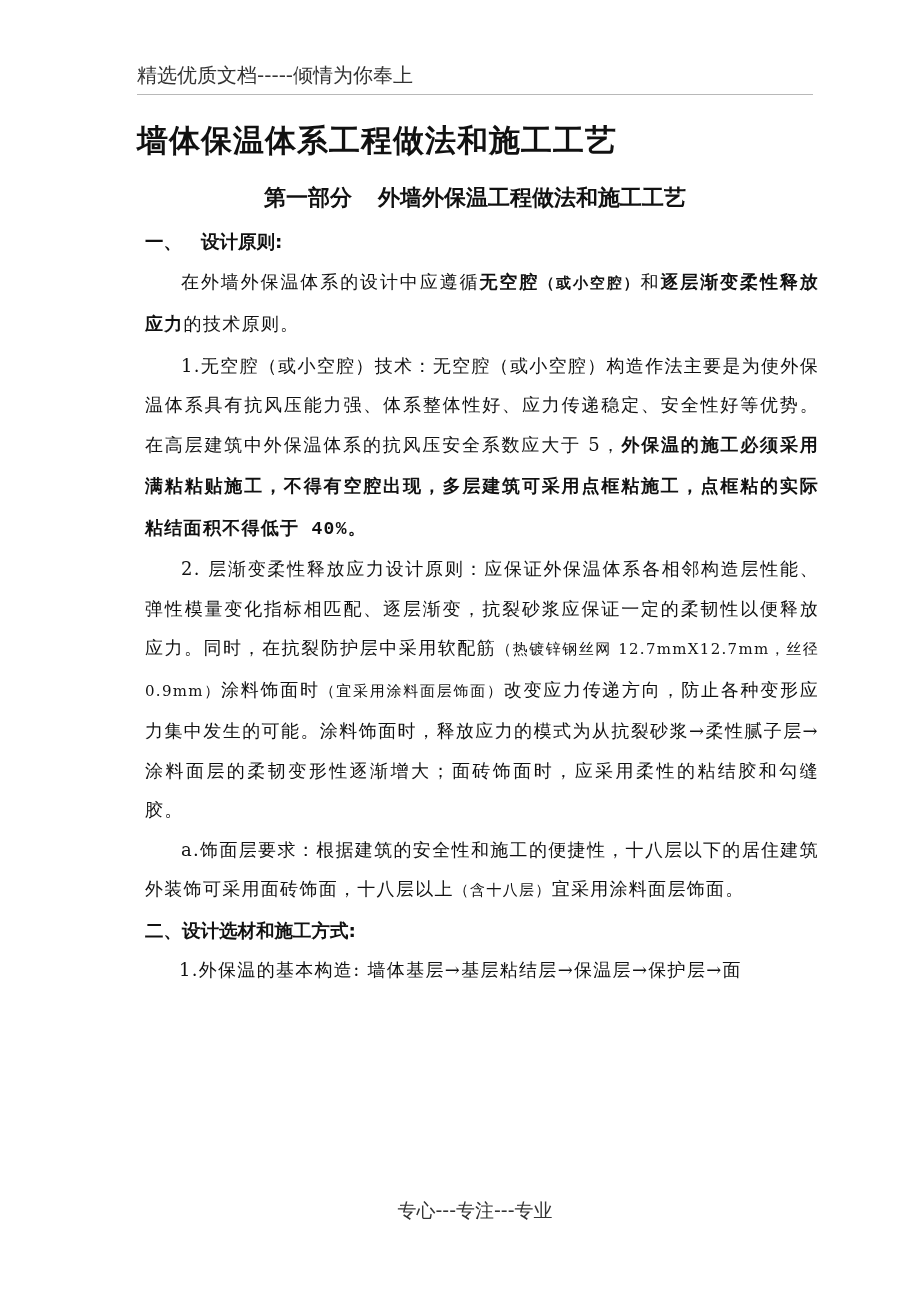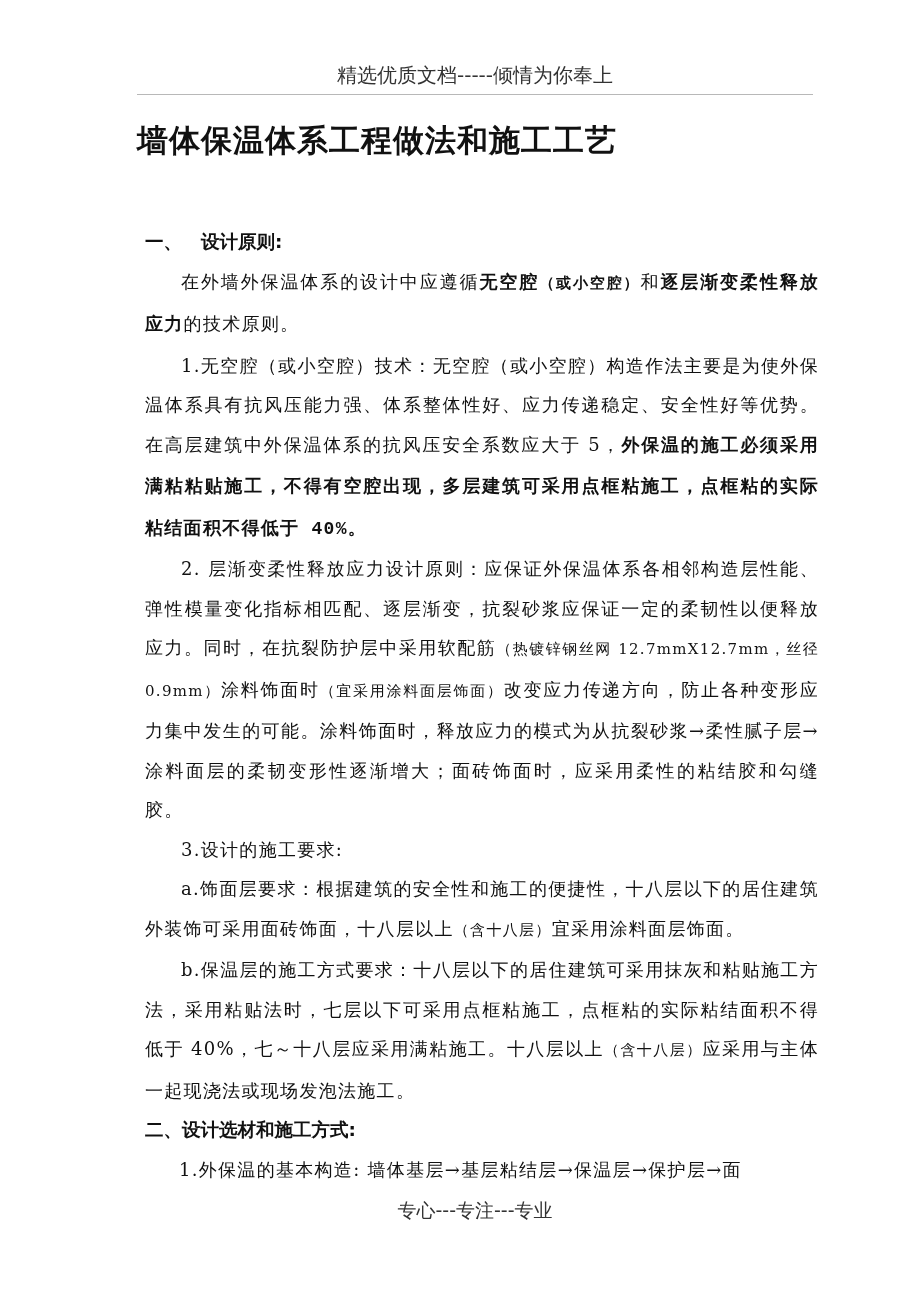--- a/index.html
+++ b/index.html
@@ -1,18 +1,18 @@
 <!DOCTYPE html>
 <html><head>
 <meta charset="utf-8">
 <style>
   html, body { margin: 0; padding: 0; background: #ffffff; }
   body { width: 920px; height: 1302px; position: relative; overflow: hidden; font-family: "DejaVu Serif", "Liberation Serif", serif; color: #111; }
   .page { position: absolute; left: 0; top: 0; width: 920px; height: 1302px; }
-  .header { position: absolute; left: 137px; top: 62px; width: 676px; text-align: center; font-family: "DejaVu Sans", "Liberation Sans", sans-serif; font-size: 20px; color: #333; letter-spacing: 0px; }
+  .header { position: absolute; left: 137px; top: 62px; width: 676px; text-align: left; font-family: "DejaVu Sans", "Liberation Sans", sans-serif; font-size: 20px; color: #333; letter-spacing: 0px; }
   .header-rule { position: absolute; left: 137px; top: 94px; width: 676px; height: 0; border-top: 1px solid #b8b8b8; }
   .title { position: absolute; left: 137px; top: 120px; width: 676px; text-align: left; font-family: "DejaVu Sans", "Liberation Sans", sans-serif; font-weight: bold; font-size: 31px; letter-spacing: 1px; color: #111; }
   .subtitle { position: absolute; left: 137px; top: 183px; width: 676px; text-align: center; font-family: "DejaVu Sans", "Liberation Sans", sans-serif; font-weight: bold; font-size: 22px; color: #111; }
   .subtitle .gap { display: inline-block; width: 26px; }
   .content { position: absolute; left: 145px; top: 222px; width: 674px; font-size: 18px; line-height: 39.5px; }
   .h1 { font-family: "DejaVu Sans", "Liberation Sans", sans-serif; font-weight: bold; font-size: 18.5px; margin: 0; }
   .h1 .num { display: inline-block; width: 56px; }
   p { margin: 0; text-align: justify; text-align-last: left; letter-spacing: 1.3px; }
   .ind { text-indent: 36px; }
   .ind-sm { text-indent: 34px; }
@@ -21,37 +21,38 @@
   .footer { position: absolute; left: 137px; top: 1198px; width: 676px; text-align: center; font-family: "DejaVu Sans", "Liberation Sans", sans-serif; font-size: 19px; color: #333; }
 </style>
 </head>
 <body>
 
 <div class="page">
   <div class="header">精选优质文档-----倾情为你奉上</div>
   <div class="header-rule"></div>
 
   <div class="title">墙体保温体系工程做法和施工工艺</div>
+  <div class="subtitle">
+    <span>第一部分</span><span class="gap"></span><span>外墙外保温工程做法和施工工艺</span>
+  </div>
 
   <div class="content">
     <div class="h1">
       <span class="num">一、</span><span>设计原则:</span>
     </div>
 
     <p class="ind"><span>在外墙外保温体系的设计中应遵循</span><b>无空腔</b><b class="small">（或小空腔）</b><span>和</span><b>逐层渐变柔性释放应力</b><span>的技术原则。</span></p>
 
     <p class="ind"><span>1.无空腔（或小空腔）技术：无空腔（或小空腔）构造作法主要是为使外保温体系具有抗风压能力强、体系整体性好、应力传递稳定、安全性好等优势。在高层建筑中外保温体系的抗风压安全系数应大于 5，</span><b>外保温的施工必须采用满粘粘贴施工，不得有空腔出现，多层建筑可采用点框粘施工，点框粘的实际粘结面积不得低于 40%。</b></p>
 
     <p class="ind"><span>2. 层渐变柔性释放应力设计原则：应保证外保温体系各相邻构造层性能、弹性模量变化指标相匹配、逐层渐变，抗裂砂浆应保证一定的柔韧性以便释放应力。同时，在抗裂防护层中采用软配筋</span><span class="small">（热镀锌钢丝网 12.7mmX12.7mm，丝径 0.9mm）</span><span>涂料饰面时</span><span class="small">（宜采用涂料面层饰面）</span><span>改变应力传递方向，防止各种变形应力集中发生的可能。涂料饰面时，释放应力的模式为从抗裂砂浆→柔性腻子层→涂料面层的柔韧变形性逐渐增大；面砖饰面时，应采用柔性的粘结胶和勾缝胶。</span></p>
 
-    <p class="ind">3.设计的施工要求:</p>
 
     <p class="ind"><span>a.饰面层要求：根据建筑的安全性和施工的便捷性，十八层以下的居住建筑外装饰可采用面砖饰面，十八层以上</span><span class="small">（含十八层）</span><span>宜采用涂料面层饰面。</span></p>
 
-    <p class="ind"><span>b.保温层的施工方式要求：十八层以下的居住建筑可采用抹灰和粘贴施工方法，采用粘贴法时，七层以下可采用点框粘施工，点框粘的实际粘结面积不得低于 40%，七～十八层应采用满粘施工。十八层以上</span><span class="small">（含十八层）</span><span>应采用与主体一起现浇法或现场发泡法施工。</span></p>
 
     <div class="h1">二、设计选材和施工方式:</div>
 
     <p class="ind-sm">1.外保温的基本构造: 墙体基层→基层粘结层→保温层→保护层→面</p>
   </div>
 
   <div class="footer">专心---专注---专业</div>
 </div>
 
 </body></html>

